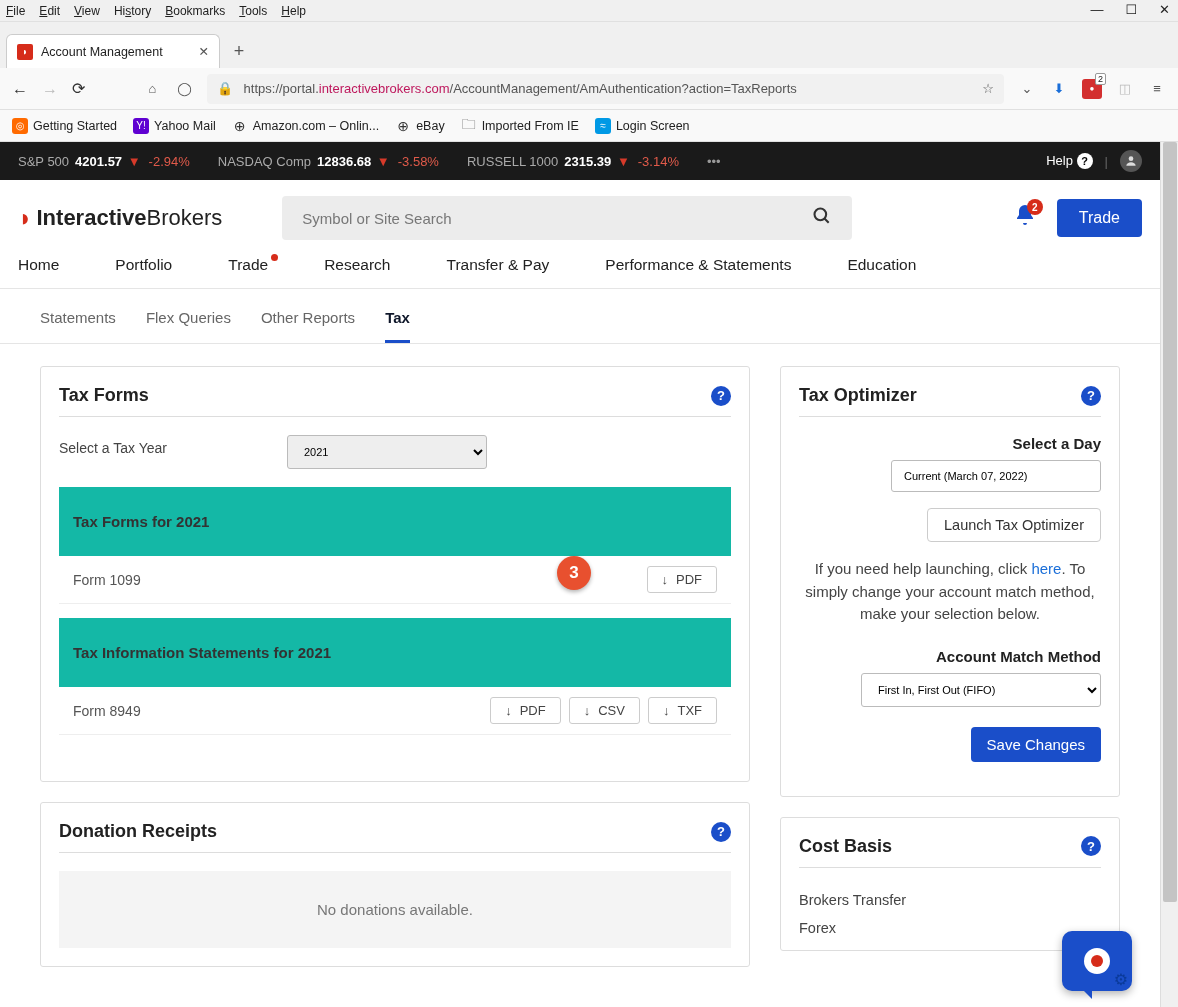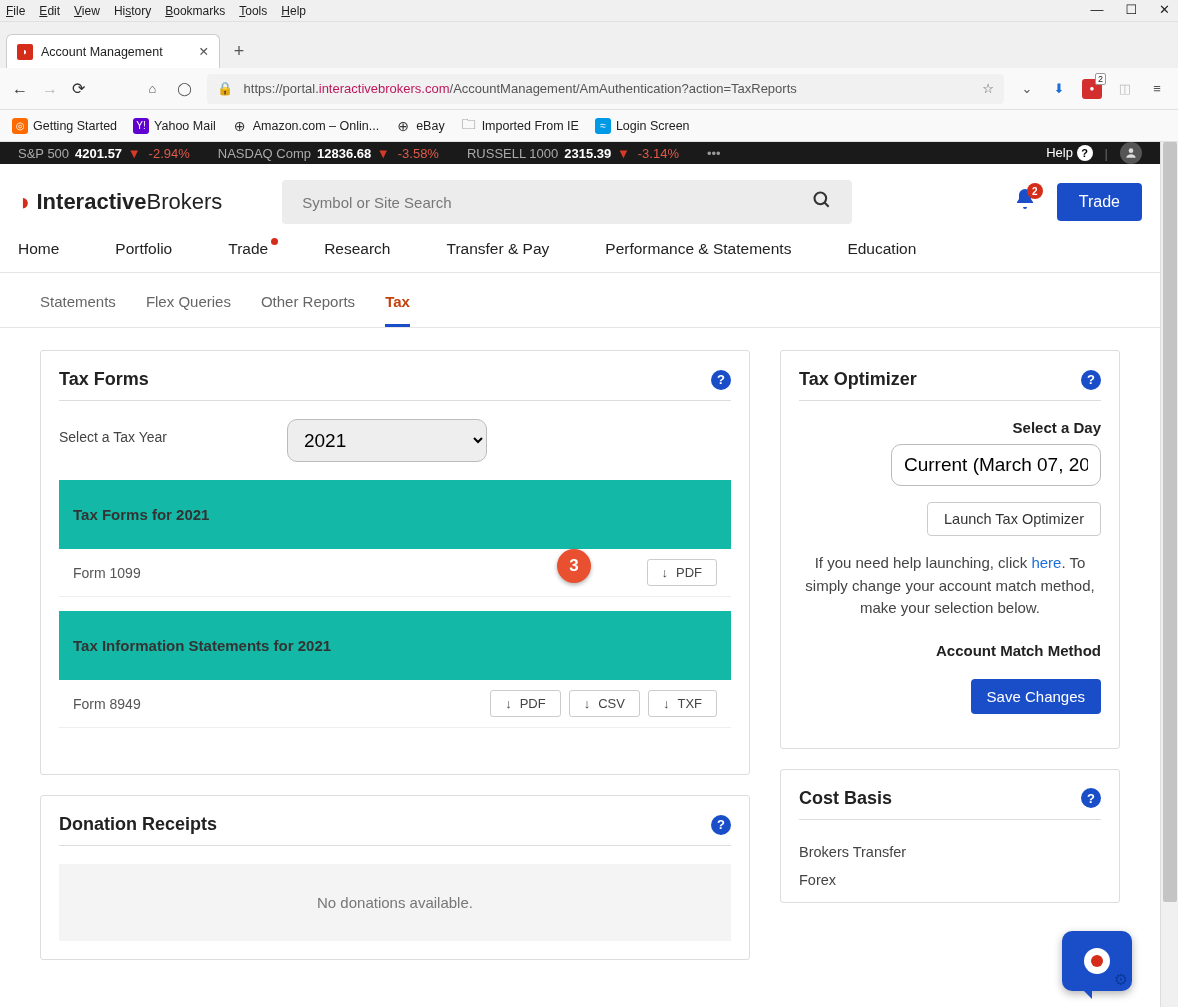--- a/index.html
+++ b/index.html
@@ -28,21 +28,21 @@
 
 .bookbar { background: #f9f9f9; height: 32px; display: flex; align-items: center; padding: 0 12px; gap: 16px; font-size: 12.5px; border-bottom: 1px solid #e0e0e0; }
 .bk { display: flex; align-items: center; gap: 5px; color: #222; }
 .bk-icon { width:16px; height:16px; border-radius:3px; display:inline-flex; align-items:center; justify-content:center; font-size:10px; color:#fff;}
 
 
 .page { position: relative; height: calc(1007px - 22px - 46px - 42px - 32px); overflow: hidden; }
 .page-scroll { width: 1160px; height: 100%; overflow-y: auto; }
 
 
-.ticker { background: #1a1a1a; color: #ccc; height: 22px; display: flex; align-items: center; padding: 0 18px; font-size: 13px; gap: 28px; }
+.ticker { background: #1a1a1a; color: #ccc; height: 38px; display: flex; align-items: center; padding: 0 18px; font-size: 13px; gap: 28px; }
 .tk-name { color: #aaa; }
 .tk-val { color: #fff; font-weight: 600; margin-left: 6px; }
 .tk-chg { color: #e05a4a; margin-left: 6px; }
 .tk-arrow { color: #d63a2a; margin: 0 2px; }
 .ticker-right { margin-left: auto; display:flex; align-items:center; gap:12px; color:#fff; }
 .help-q { background:#fff; color:#000; border-radius:50%; width:16px; height:16px; display:inline-flex; align-items:center; justify-content:center; font-size:11px; font-weight:bold;}
 .avatar { width:22px; height:22px; border-radius:50%; background:#555; display:inline-flex; align-items:center; justify-content:center;}
 
 
 .hdr { display:flex; align-items:center; padding: 16px 18px 10px; gap: 60px; }
@@ -57,35 +57,35 @@
 .trade-btn { background:#1a4ec9; color:#fff; padding:10px 22px; border-radius:4px; font-size:16px; border:none; }
 
 
 .mainnav { display:flex; gap:56px; padding: 6px 18px 14px; font-size:15.5px; color:#222; border-bottom:1px solid #e5e5e5; }
 .mainnav-item { position:relative; cursor:pointer; }
 .reddot::after { content:''; position:absolute; top:-2px; right:-10px; width:7px; height:7px; background:#d62c1a; border-radius:50%; }
 
 
 .subtabs { display:flex; gap:30px; padding: 20px 40px 0; font-size:15px; color:#666; border-bottom:1px solid #e5e5e5; }
 .subtab { padding-bottom:14px; cursor:pointer; }
-.subtab.active { color:#c2410c; font-weight:600; border-bottom:3px solid #1a4ec9; }
+.subtab.active { color:#0f172a; font-weight:600; border-bottom:3px solid #1a4ec9; }
 
 
 .content { display:flex; gap:30px; padding: 22px 40px; align-items:flex-start; }
 .col-left { width: 710px; }
 .col-right { width: 340px; }
 
 .card { border:1px solid #ddd; border-radius:3px; padding: 18px; margin-bottom: 20px; }
 .card-head { display:flex; align-items:center; border-bottom:1px solid #ddd; padding-bottom:10px; margin-bottom:18px; }
 .card-title { font-size:18px; font-weight:700; }
 .help-circle { margin-left:auto; width:20px; height:20px; border-radius:50%; background:#1a4ec9; color:#fff; display:flex; align-items:center; justify-content:center; font-size:13px; font-weight:bold; cursor:pointer;}
 
 .row-label { font-size:14px; color:#444; margin-bottom:8px; }
 .select-row { display:flex; align-items:center; gap:120px; margin-bottom:18px;}
-select, .input { border:1px solid #bbb; background:#eee; padding:9px 12px; font-size:19px; border-radius:10px; min-width:200px; }
+select, .input { border:1px solid #bbb; background:#eee; padding:9px 12px; font-size:11px; border-radius:3px; min-width:200px; }
 .input.white { background:#fff; }
 
 .section-hdr { background:#14b8a6; padding:26px 14px; font-size:15px; font-weight:600; color:#333; }
 .form-row { display:flex; align-items:center; padding:10px 14px; border-bottom:1px solid #eee; font-size:14px; color:#555; position:relative;}
 .dl-btn { border:1px solid #ccc; background:#fff; padding:5px 14px; border-radius:3px; font-size:13px; color:#444; display:flex; align-items:center; gap:8px; cursor:pointer;}
 .dl-group { margin-left:auto; display:flex; gap:8px;}
 .step-badge { width:34px; height:34px; border-radius:50%; background:#e8502f; color:#fff; display:flex; align-items:center; justify-content:center; font-size:17px; font-weight:bold; box-shadow:0 2px 4px rgba(0,0,0,.3); position:absolute; }
 
 .empty-box { background:#f4f4f4; padding:30px; text-align:center; color:#777; font-size:15px; }
 
@@ -310,20 +310,23 @@
         <div class="right-row">
               <input class="input white" style="width: 210px; margin-left: 16px;" value="Current (March 07, 2022)">
             </div>
         <div class="right-row">
               <button class="btn-outline">Launch Tax Optimizer</button>
             </div>
         <div class="help-text">
           <span>If you need help launching, click </span><a href="#">here</a><span>. To simply change your account match method, make your selection below.</span>
         </div>
         <div class="right-label">Account Match Method</div>
+        <div class="right-row">
+              <select style="width:240px; background:#fff"><option>First In, First Out (FIFO)</option></select>
+            </div>
         <div class="right-row" style="margin-top:20px">
               <button class="btn-primary">Save Changes</button>
             </div>
       </div>
 
       <div class="card" style="padding-bottom:8px">
         <div class="card-head">
           <span class="card-title">Cost Basis</span>
           <span class="help-circle">?</span>
         </div>

